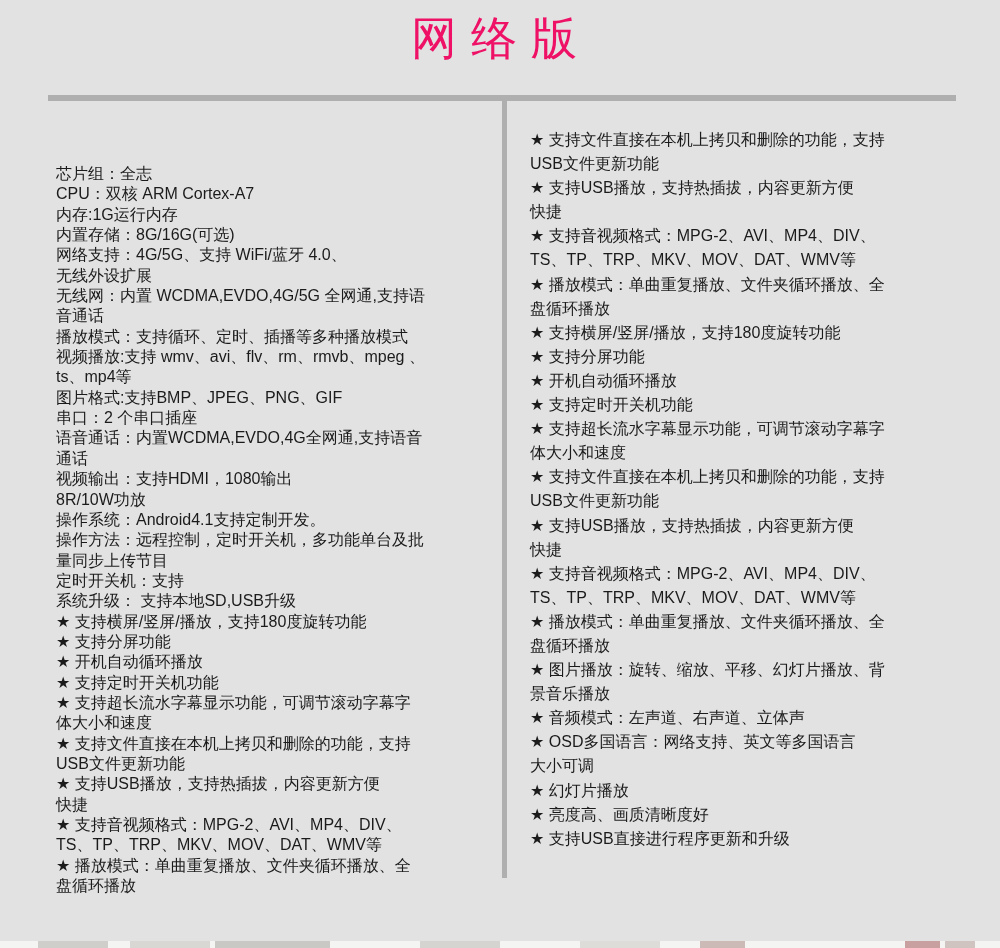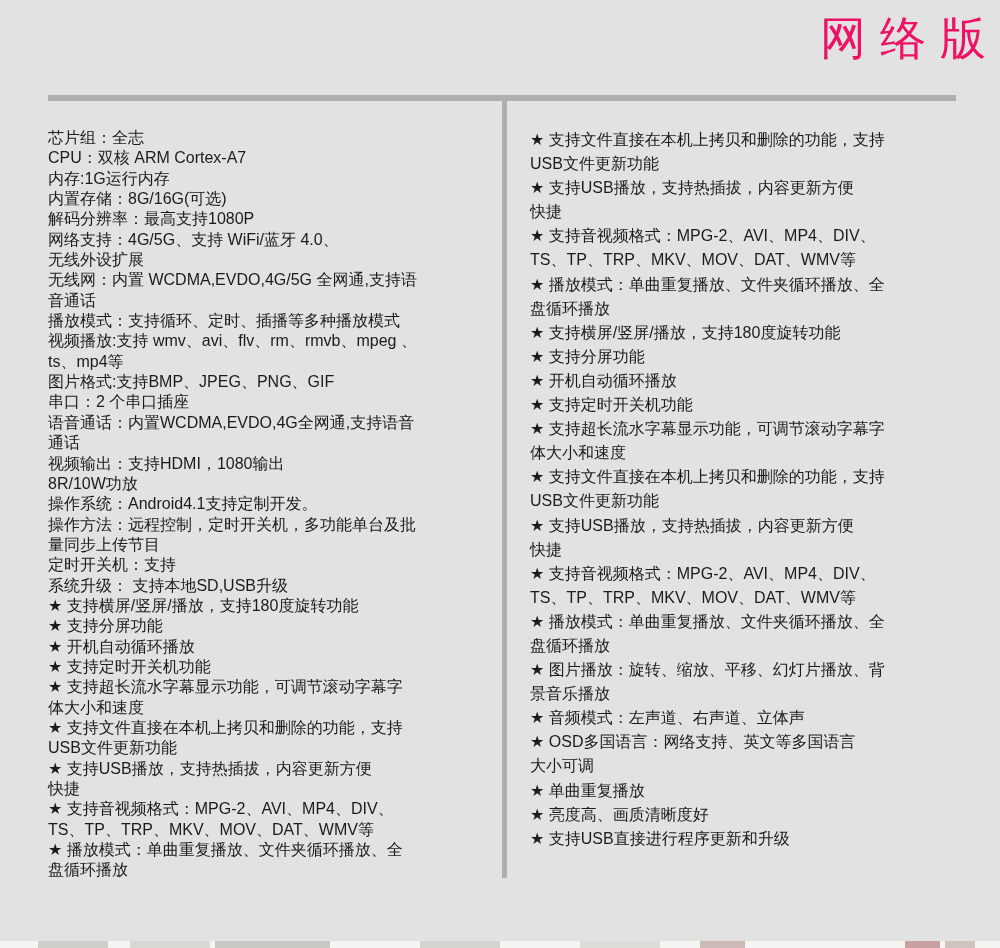--- a/index.html
+++ b/index.html
@@ -14,21 +14,21 @@
     font-family: "Liberation Sans", "DejaVu Sans", sans-serif;
     color: #1b1b1b;
     overflow: hidden;
   }
   .title {
     position: absolute;
     top: 8px;
     left: 0;
     width: 1000px;
     margin: 0;
-    text-align: right;
+    text-align: center;
     font-size: 46px;
     font-weight: normal;
     letter-spacing: 14px;
     padding-left: 2px;
     box-sizing: border-box;
     color: var(--accent, #ee1166);
   }
   .hr-divider {
     position: absolute;
     left: 48px;
@@ -44,21 +44,21 @@
     width: 5px;
     height: 777px;
     background: var(--divider, #afafaf);
   }
   .col {
     position: absolute;
     top: 128px;
     font-size: 16px;
     white-space: nowrap;
   }
-  .col-left { left: 48px; width: 450px; }
+  .col-left { left: 56px; width: 450px; margin-top: 36px; }
   .col-right { left: 530px; width: 440px; }
   .col-left .line { height: 20.35px; line-height: 20.35px; }
   .col-right .line { height: 24.1px; line-height: 24.1px; }
   .bottom-strip {
     position: absolute;
     left: 0;
     bottom: 0;
     width: 1000px;
     height: 7px;
     background: #f4f4f2;
@@ -80,21 +80,20 @@
 <div class="title">网络版</div>
 
 <div class="hr-divider"></div>
 <div class="vr-divider"></div>
 
 <div class="col col-left">
     <div class="line">芯片组：全志</div>
     <div class="line">CPU：双核 ARM Cortex-A7</div>
     <div class="line">内存:1G运行内存</div>
     <div class="line">内置存储：8G/16G(可选)</div>
-    <div class="line">解码分辨率：最高支持1080P</div>
     <div class="line">网络支持：4G/5G、支持 WiFi/蓝牙 4.0、</div>
     <div class="line">无线外设扩展</div>
     <div class="line">无线网：内置 WCDMA,EVDO,4G/5G 全网通,支持语</div>
     <div class="line">音通话</div>
     <div class="line">播放模式：支持循环、定时、插播等多种播放模式</div>
     <div class="line">视频播放:支持 wmv、avi、flv、rm、rmvb、mpeg 、</div>
     <div class="line">ts、mp4等</div>
     <div class="line">图片格式:支持BMP、JPEG、PNG、GIF</div>
     <div class="line">串口：2 个串口插座</div>
     <div class="line">语音通话：内置WCDMA,EVDO,4G全网通,支持语音</div>
@@ -143,21 +142,21 @@
     <div class="line">快捷</div>
     <div class="line">★ 支持音视频格式：MPG-2、AVI、MP4、DIV、</div>
     <div class="line">TS、TP、TRP、MKV、MOV、DAT、WMV等</div>
     <div class="line">★ 播放模式：单曲重复播放、文件夹循环播放、全</div>
     <div class="line">盘循环播放</div>
     <div class="line">★ 图片播放：旋转、缩放、平移、幻灯片播放、背</div>
     <div class="line">景音乐播放</div>
     <div class="line">★ 音频模式：左声道、右声道、立体声</div>
     <div class="line">★ OSD多国语言：网络支持、英文等多国语言</div>
     <div class="line">大小可调</div>
-    <div class="line">★ 单曲重复播放</div>
+    <div class="line">★ 幻灯片播放</div>
     <div class="line">★ 亮度高、画质清晰度好</div>
     <div class="line">★ 支持USB直接进行程序更新和升级</div>
   </div>
 
 <div class="bottom-strip">
   <span class="frag f1"></span>
   <span class="frag f2"></span>
   <span class="frag f3"></span>
   <span class="frag f4"></span>
   <span class="frag f5"></span>

